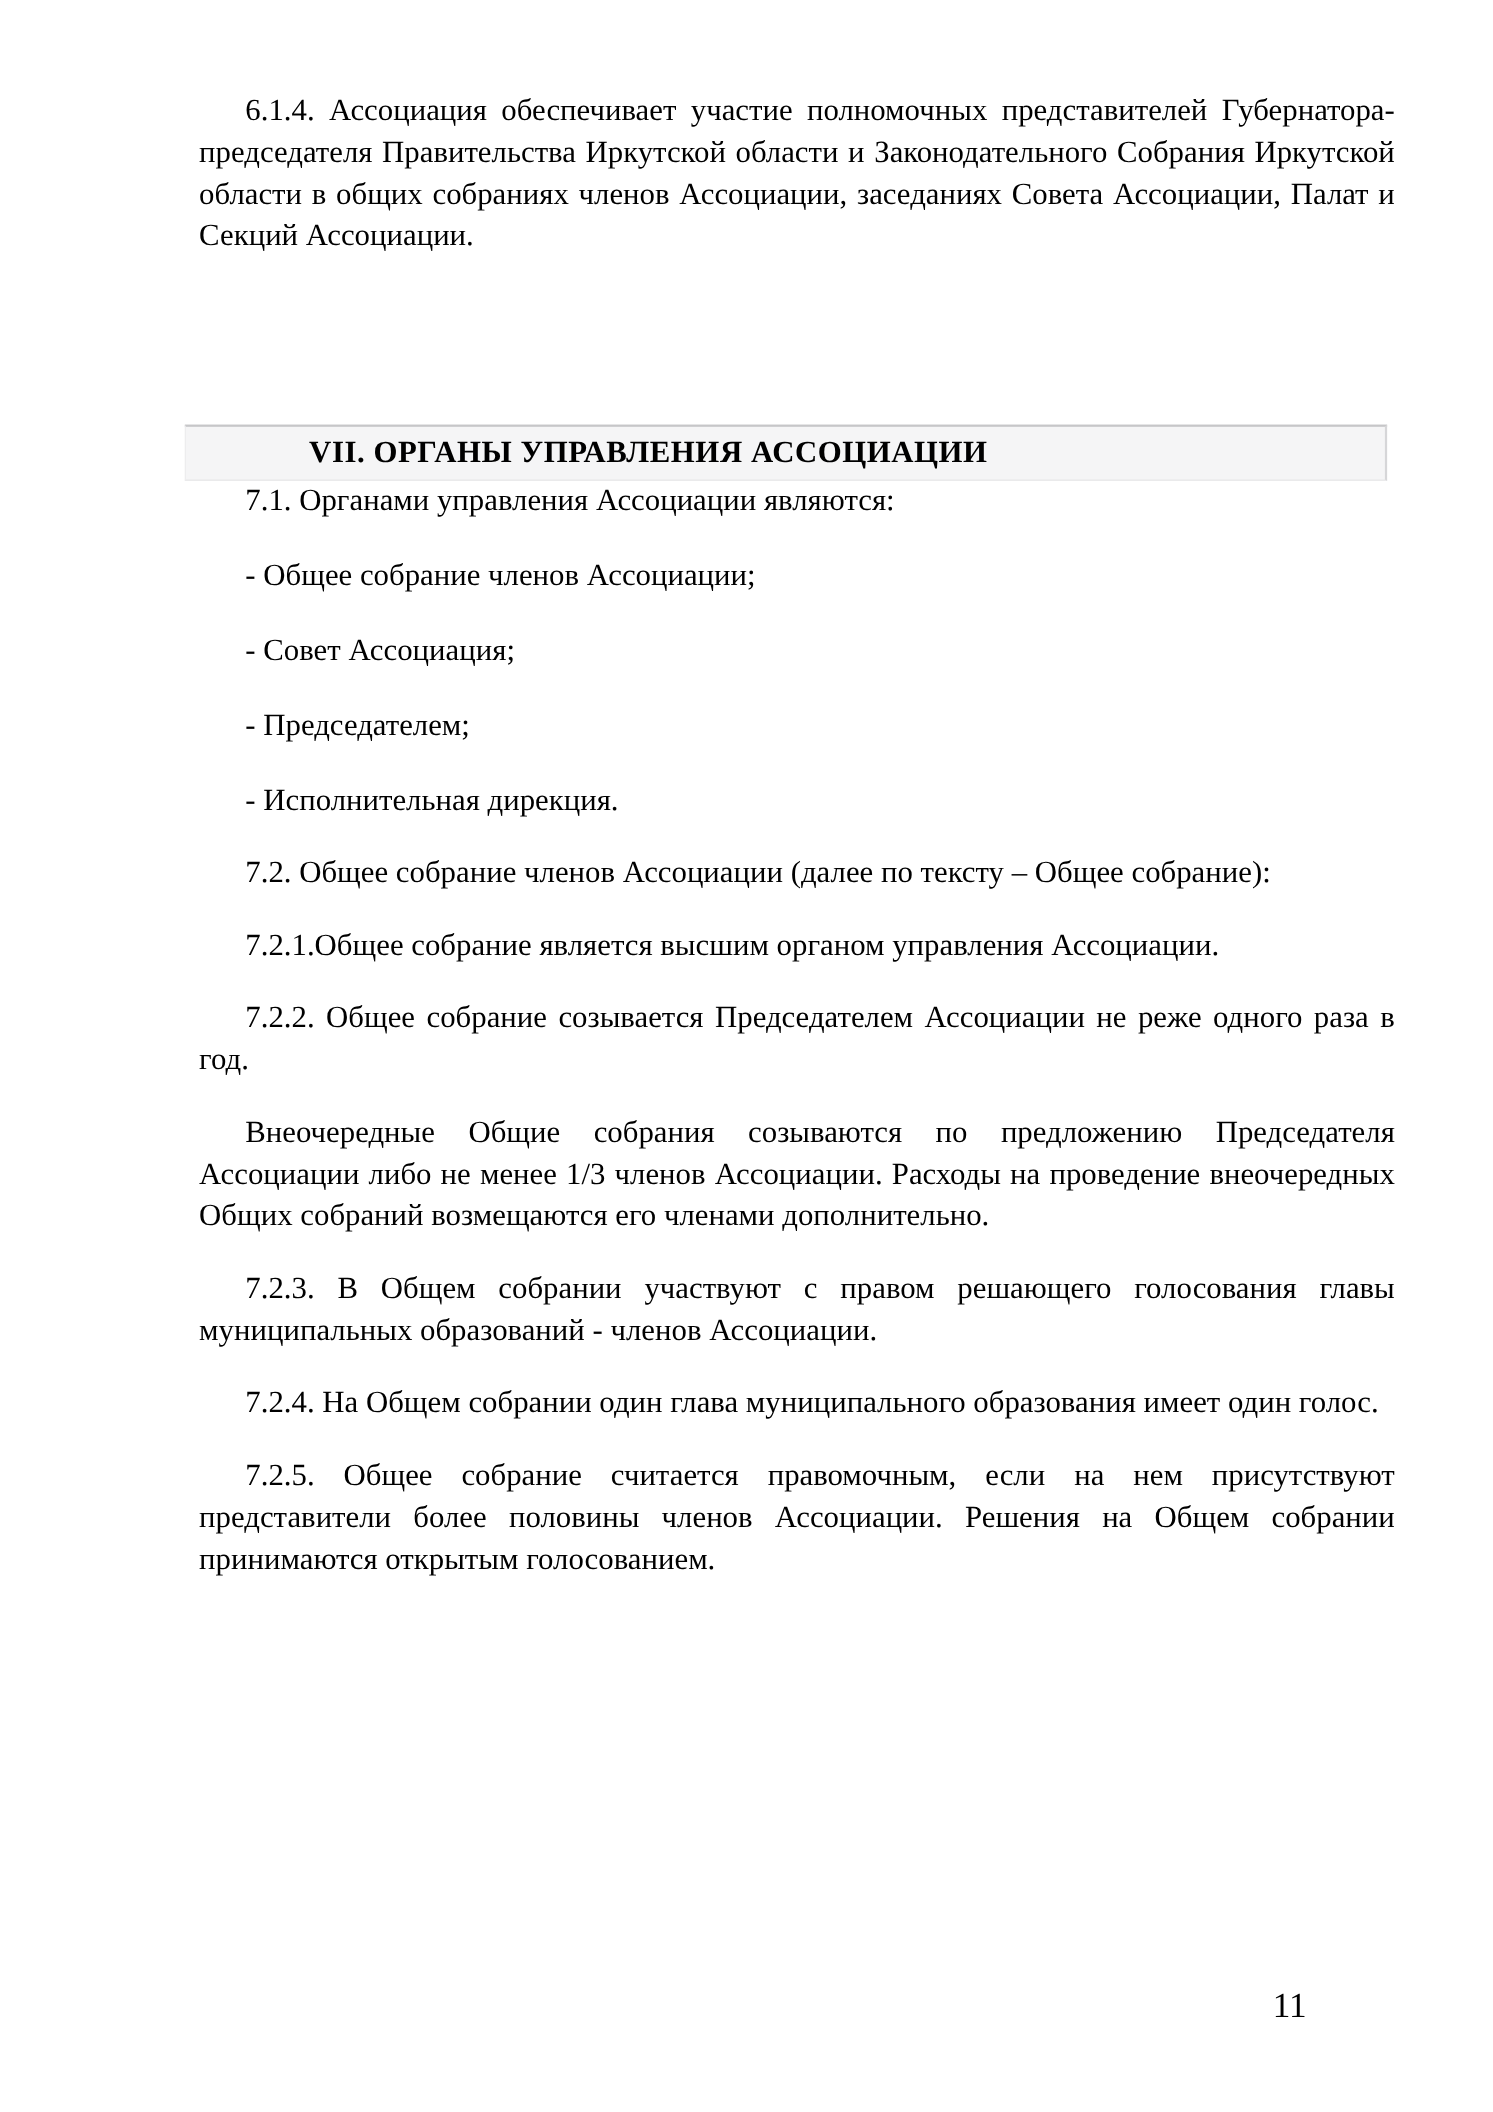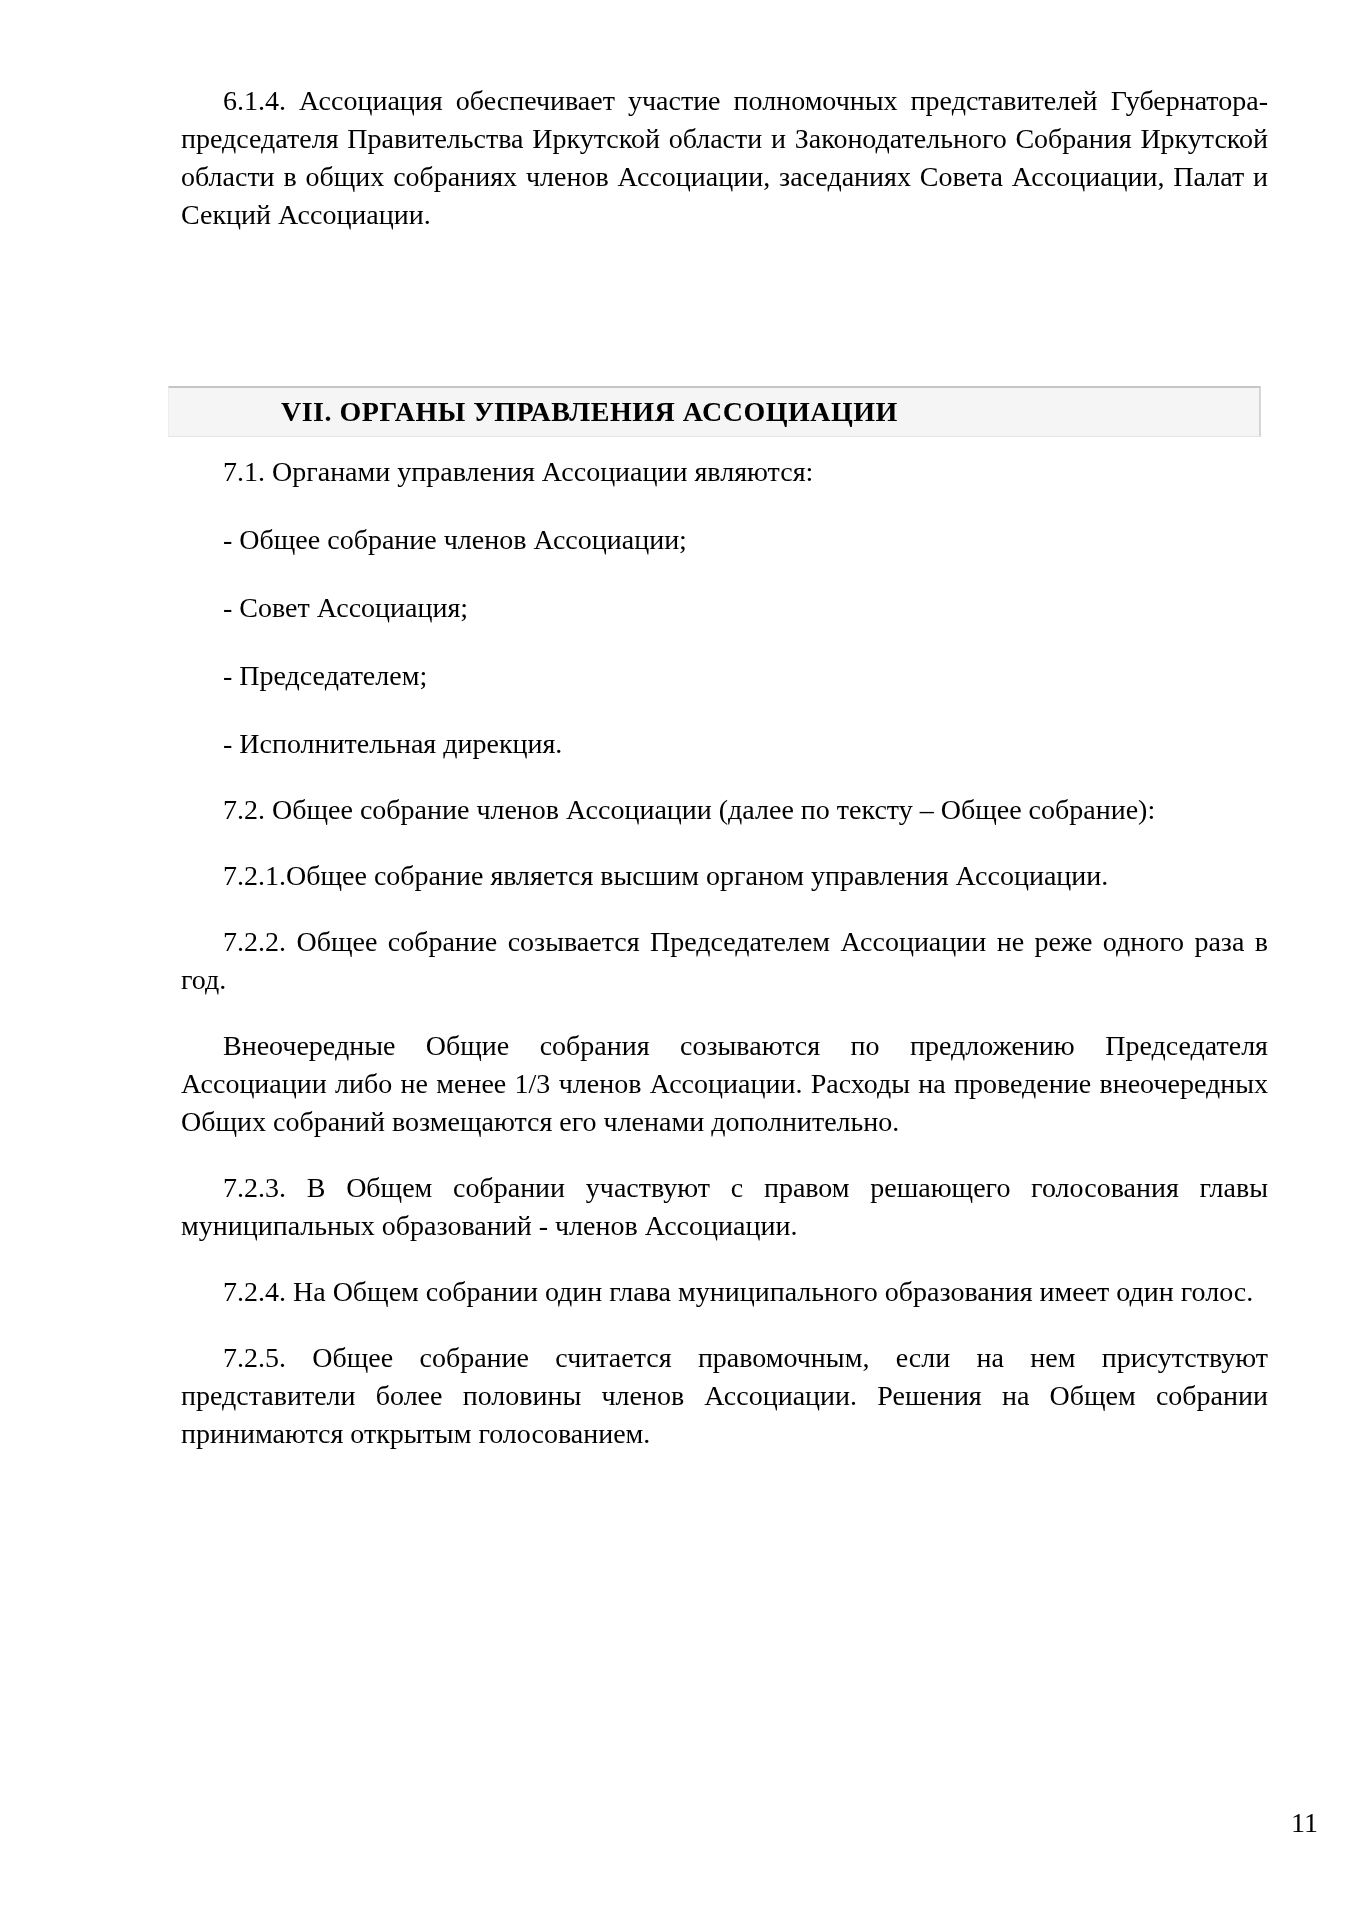--- a/index.html
+++ b/index.html
@@ -33,21 +33,21 @@
     margin: 0 0 0 13px;
     width: 1087px;
     text-indent: 42px;
     text-align: justify;
   }
   p.para.gap-before {
     margin-top: 28px;
   }
   .heading-band {
     margin-top: 152px;
-    margin-bottom: 16px;
+    margin-bottom: 0;
     width: 1093px;
     background: #f5f5f6;
     border-top: 2px solid #c6c6c8;
     border-right: 2px solid #d6d6d8;
     border-bottom: 1px solid #e4e4e6;
     border-left: 1px solid #ededee;
     box-sizing: border-box;
     padding: 5px 0 5px 112px;
   }
   .heading-band h2 {
@@ -57,23 +57,23 @@
     font-weight: bold;
     letter-spacing: 0.5px;
   }
   p.list-item {
     margin: 30px 0 0 55px;
     text-align: left;
     text-indent: 0;
   }
   .page-number {
     position: absolute;
-    left: 1291px;
+    left: 1157px;
     top: 1804px;
-    font-size: 28px;
+    font-size: 32px;
     line-height: 38px;
   }
 </style>
 </head>
 <body>
 
 <div class="page">
   <div class="content">
 
     <p class="para">6.1.4. Ассоциация обеспечивает участие полномочных представителей Губернатора- председателя Правительства Иркутской области и Законодательного Собрания Иркутской области в общих собраниях членов Ассоциации, заседаниях Совета Ассоциации, Палат и Секций Ассоциации.</p>

